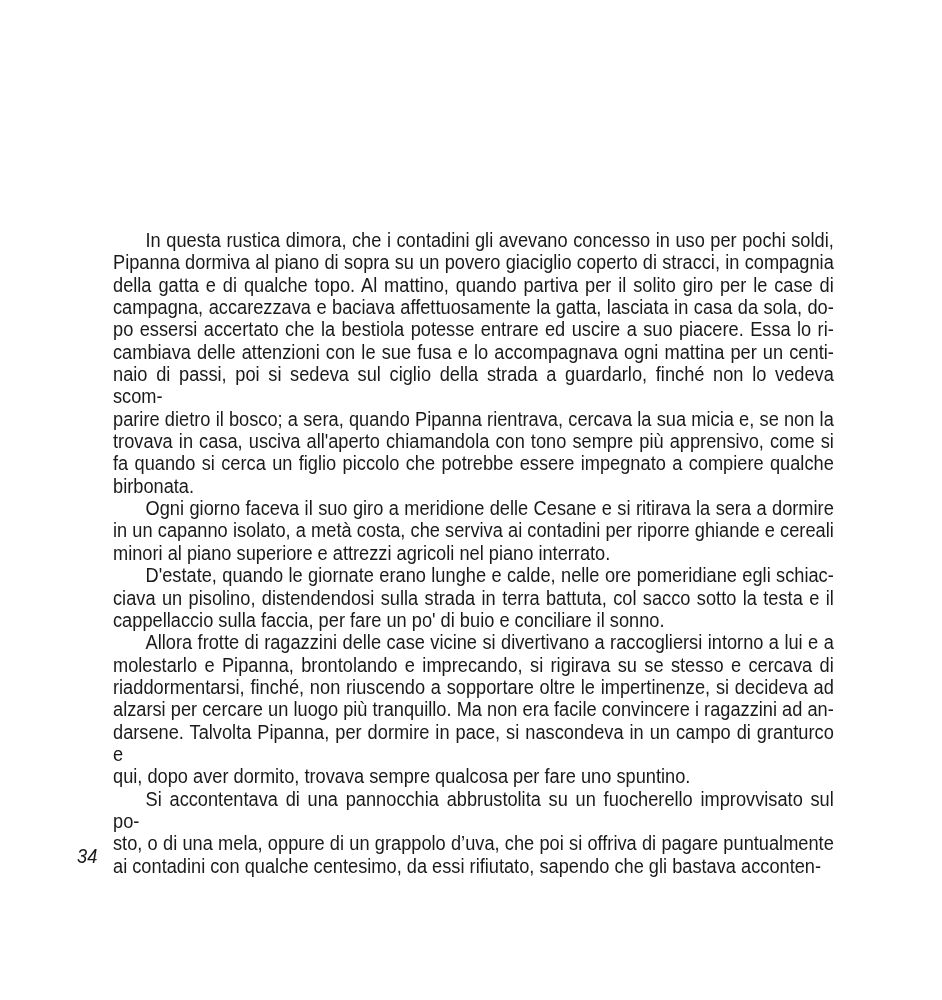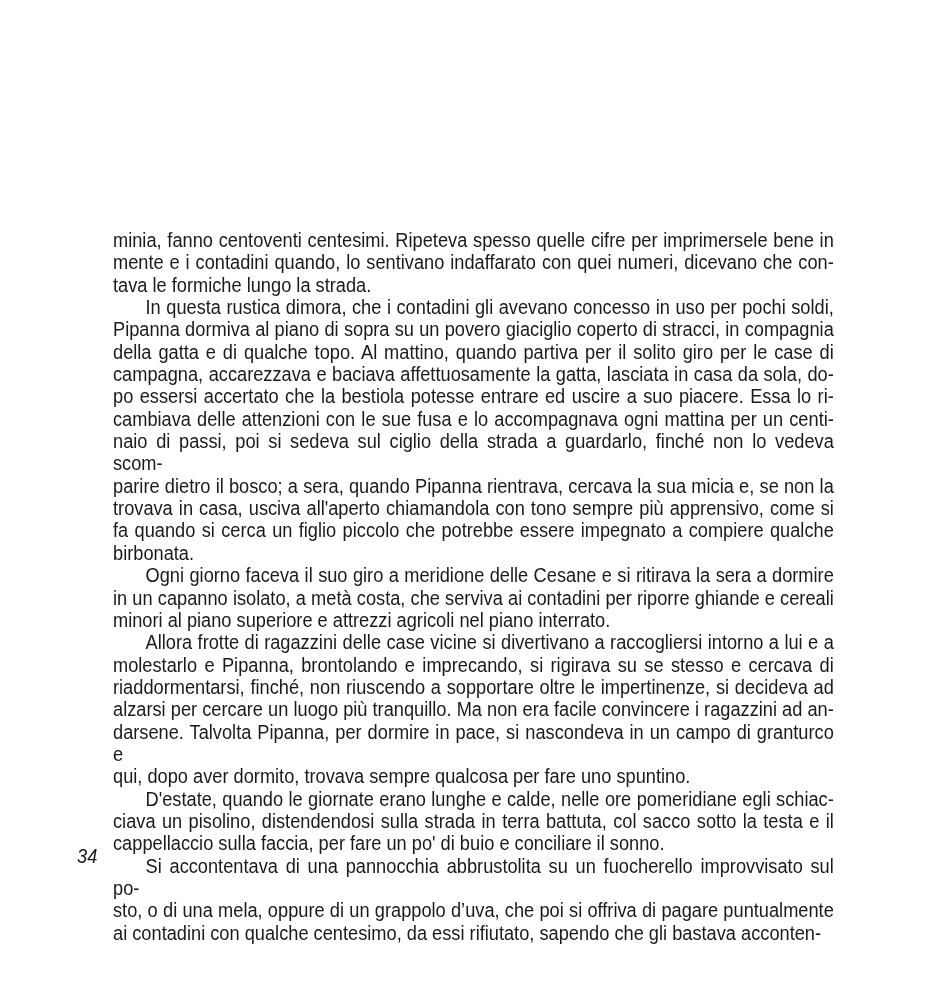--- a/index.html
+++ b/index.html
@@ -62,54 +62,49 @@
     transform-origin: left center;
   }
 </style>
 </head>
 <body>
 
 <div class="page">
 
   <div class="text-block">
       <p class="para">
-        <span class="line just">minia, fanno centoventi centesimi. Ripeteva spesso quelle cifre per imprimersele bene in</span>
-        <span class="line just">mente e i contadini quando, lo sentivano indaffarato con quei numeri, dicevano che con-</span>
-        <span class="line last">tava le formiche lungo la strada.</span>
-      </p>
-      <p class="para">
         <span class="line just"><span class="indent"></span>In questa rustica dimora, che i contadini gli avevano concesso in uso per pochi soldi,</span>
         <span class="line just">Pipanna dormiva al piano di sopra su un povero giaciglio coperto di stracci, in compagnia</span>
         <span class="line just">della gatta e di qualche topo. Al mattino, quando partiva per il solito giro per le case di</span>
         <span class="line just">campagna, accarezzava e baciava affettuosamente la gatta, lasciata in casa da sola, do-</span>
         <span class="line just">po essersi accertato che la bestiola potesse entrare ed uscire a suo piacere. Essa lo ri-</span>
         <span class="line just">cambiava delle attenzioni con le sue fusa e lo accompagnava ogni mattina per un centi-</span>
         <span class="line just">naio di passi, poi si sedeva sul ciglio della strada a guardarlo, finché non lo vedeva scom-</span>
         <span class="line just">parire dietro il bosco; a sera, quando Pipanna rientrava, cercava la sua micia e, se non la</span>
         <span class="line just">trovava in casa, usciva all'aperto chiamandola con tono sempre più apprensivo, come si</span>
         <span class="line just">fa quando si cerca un figlio piccolo che potrebbe essere impegnato a compiere qualche</span>
         <span class="line last">birbonata.</span>
       </p>
       <p class="para">
         <span class="line just"><span class="indent"></span>Ogni giorno faceva il suo giro a meridione delle Cesane e si ritirava la sera a dormire</span>
         <span class="line just">in un capanno isolato, a metà costa, che serviva ai contadini per riporre ghiande e cereali</span>
         <span class="line last">minori al piano superiore e attrezzi agricoli nel piano interrato.</span>
       </p>
       <p class="para">
+        <span class="line just"><span class="indent"></span>D'estate, quando le giornate erano lunghe e calde, nelle ore pomeridiane egli schiac-</span>
+        <span class="line just">ciava un pisolino, distendendosi sulla strada in terra battuta, col sacco sotto la testa e il</span>
+        <span class="line last">cappellaccio sulla faccia, per fare un po' di buio e conciliare il sonno.</span>
+      </p>
+      <p class="para">
         <span class="line just"><span class="indent"></span>Allora frotte di ragazzini delle case vicine si divertivano a raccogliersi intorno a lui e a</span>
         <span class="line just">molestarlo e Pipanna, brontolando e imprecando, si rigirava su se stesso e cercava di</span>
         <span class="line just">riaddormentarsi, finché, non riuscendo a sopportare oltre le impertinenze, si decideva ad</span>
         <span class="line just">alzarsi per cercare un luogo più tranquillo. Ma non era facile convincere i ragazzini ad an-</span>
         <span class="line just">darsene. Talvolta Pipanna, per dormire in pace, si nascondeva in un campo di granturco e</span>
         <span class="line last">qui, dopo aver dormito, trovava sempre qualcosa per fare uno spuntino.</span>
-      </p>
-      <p class="para">
-        <span class="line just"><span class="indent"></span>D'estate, quando le giornate erano lunghe e calde, nelle ore pomeridiane egli schiac-</span>
-        <span class="line just">ciava un pisolino, distendendosi sulla strada in terra battuta, col sacco sotto la testa e il</span>
-        <span class="line last">cappellaccio sulla faccia, per fare un po' di buio e conciliare il sonno.</span>
       </p>
       <p class="para">
         <span class="line just"><span class="indent"></span>Si accontentava di una pannocchia abbrustolita su un fuocherello improvvisato sul po-</span>
         <span class="line just">sto, o di una mela, oppure di un grappolo d’uva, che poi si offriva di pagare puntualmente</span>
         <span class="line last">ai contadini con qualche centesimo, da essi rifiutato, sapendo che gli bastava acconten-</span>
       </p>
     </div>
 
   <div class="folio">34</div>
 

